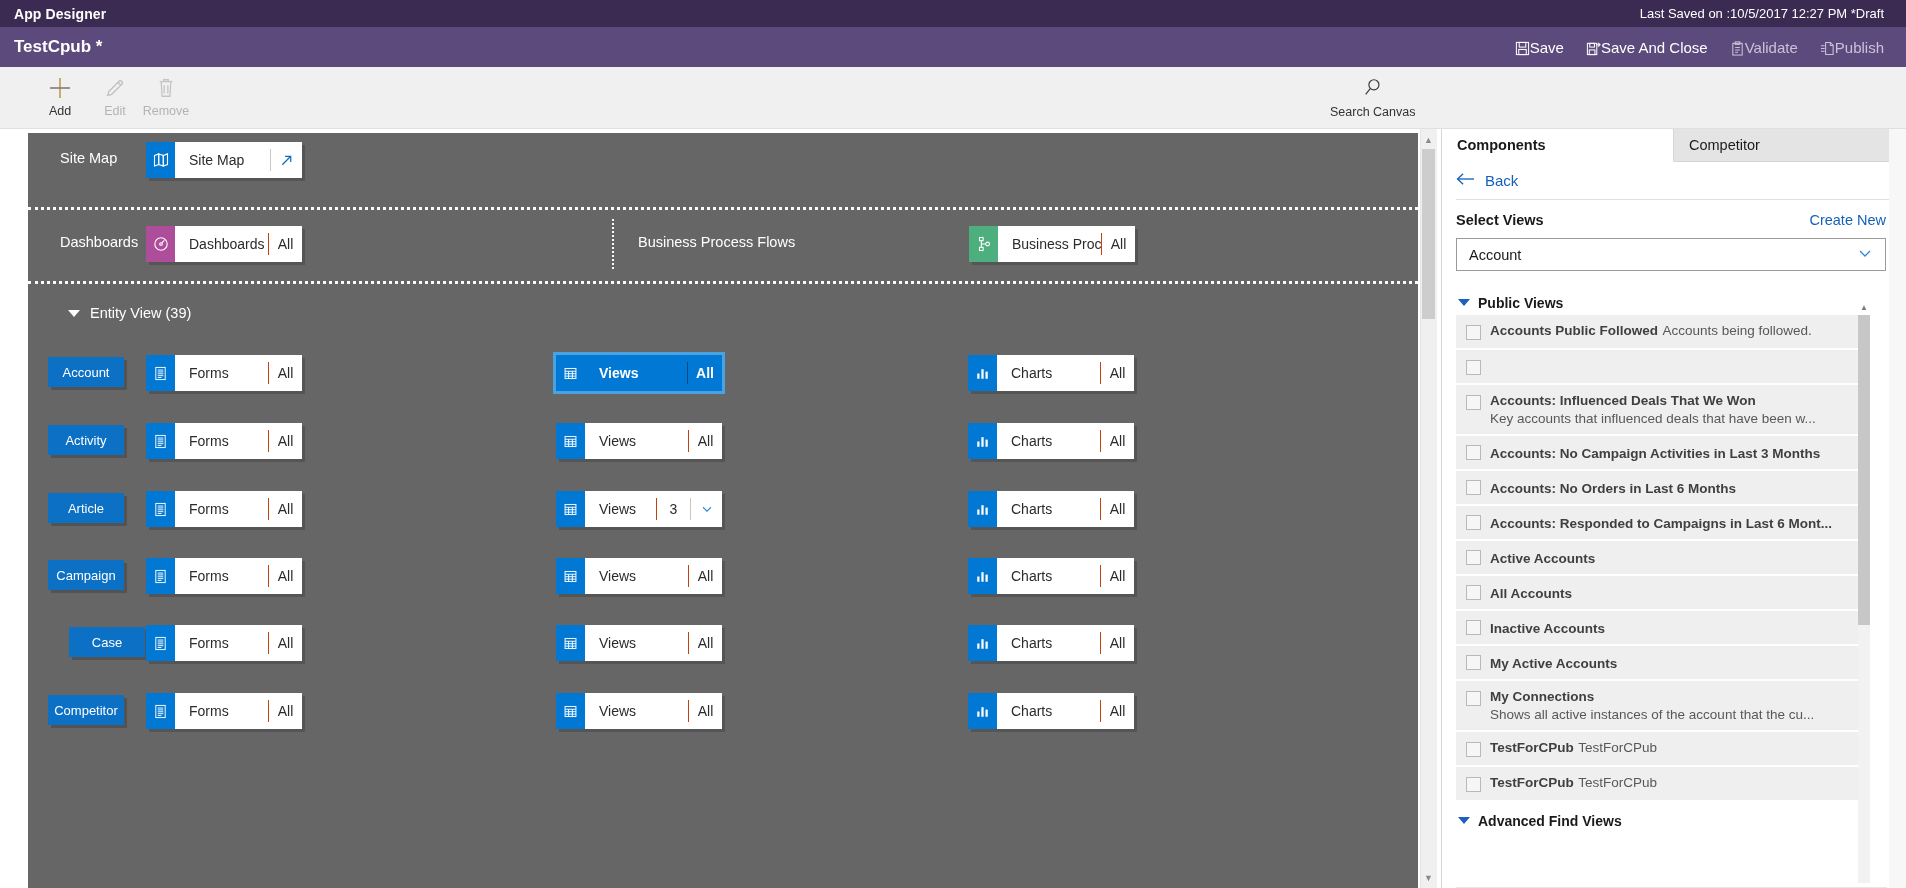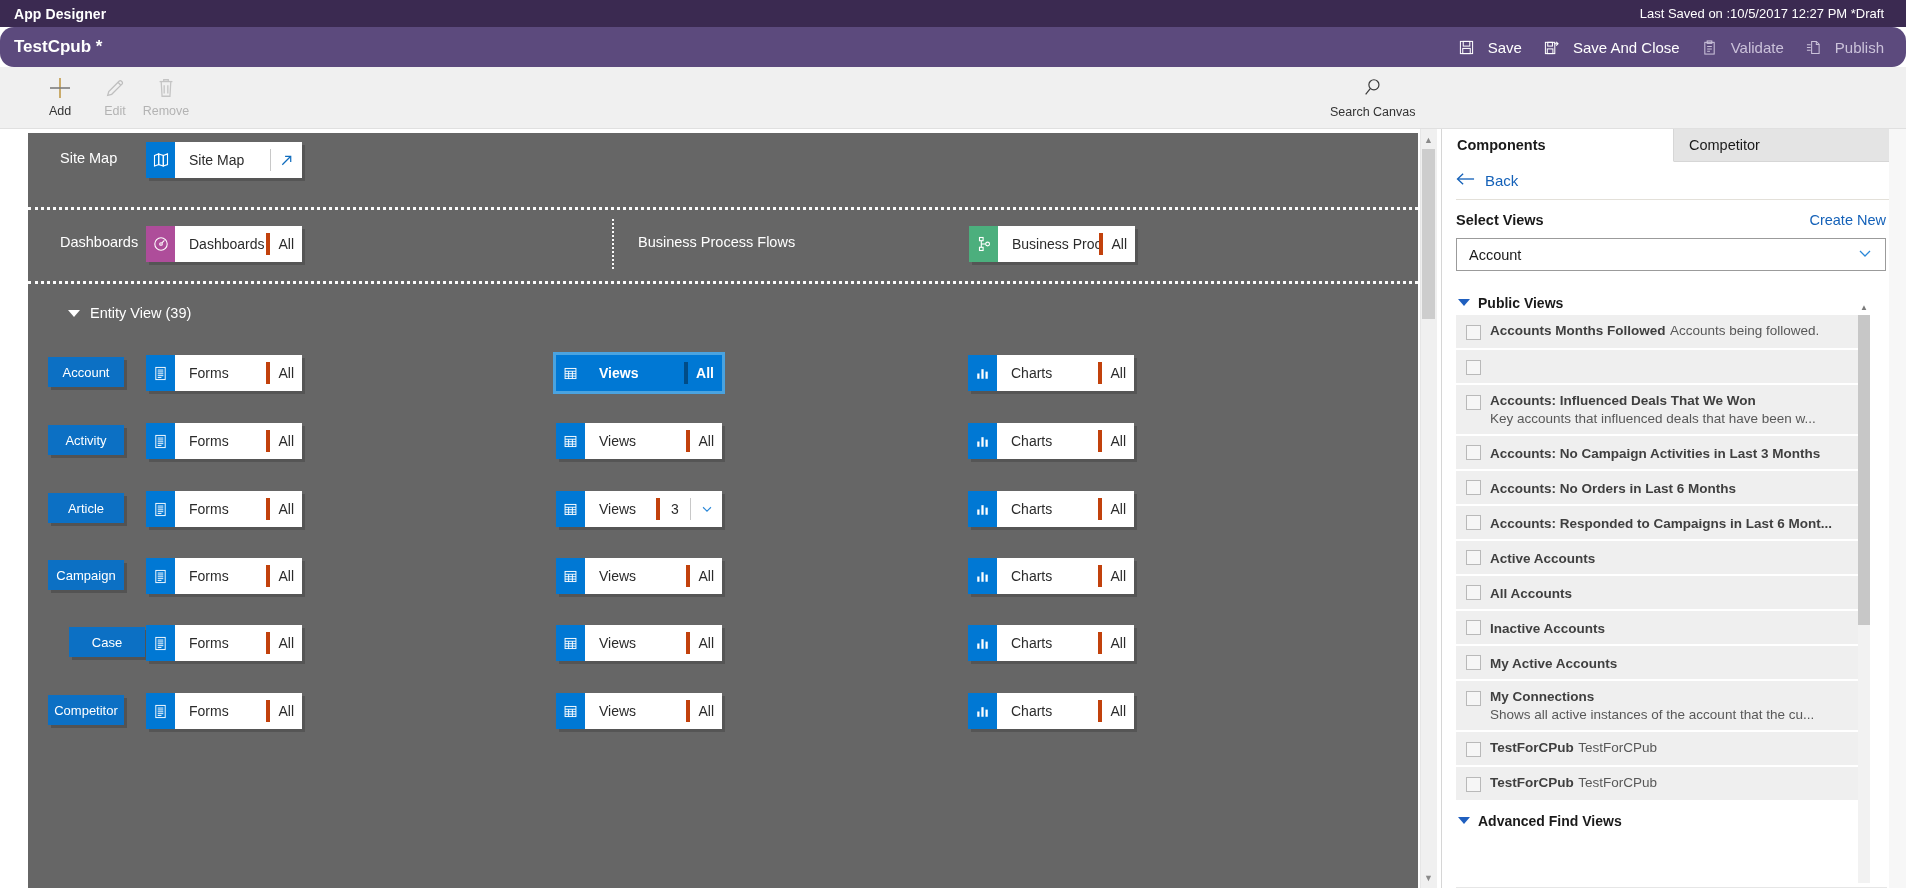--- a/index.html
+++ b/index.html
@@ -34,31 +34,30 @@
     padding-right: 8px;
   }
 
   
   .appbar {
     position: absolute; left: 0; top: 27px;
     width: 1906px; height: 40px;
     background: #5c4a7d;
     display: flex; align-items: center;
     padding: 0 14px;
-    border-radius: 14px;
   }
   .appbar-name {
     color: #fff; font-size: 17px; font-weight: bold;
   }
   .appbar-actions {
     margin-left: auto; display: flex; align-items: center;
     gap: 22px; padding-right: 8px;
   }
   .appbar-action {
-    display: flex; align-items: center; gap: 14px;
+    display: flex; align-items: flex-end; gap: 0;
     color: #fff; font-size: 15px; cursor: pointer;
     white-space: nowrap;
   }
   .appbar-action.dim { color: #cbc2da; }
   .appbar-action .ic { display: inline-flex; width: 15px; height: 15px; }
   .appbar-action svg { width: 15px; height: 15px; display: block; }
 
   
   .cmdbar {
     position: absolute; left: 0; top: 67px;
@@ -158,21 +157,21 @@
     display: flex; align-items: center;
     padding-left: 14px;
     font-size: 14px; color: #2b2b2b;
     white-space: nowrap; overflow: hidden;
   }
   .tile .tile-count {
     flex: 0 0 auto;
     display: flex; align-items: center; justify-content: center;
     min-width: 34px;
     font-size: 14px; color: #2b2b2b;
-    border-left: 4px solid #c2410c;
+    border-left: 1px solid #c2410c;
     margin: 7px 0;
     padding: 0 8px;
   }
   .tile .tile-chevron {
     flex: 0 0 auto;
     display: flex; align-items: center; justify-content: center;
     width: 32px;
     border-left: 1px solid #c8c8c8;
     margin: 7px 0;
   }
@@ -779,21 +778,21 @@
       <div class="rgroup-head">
         <span class="caret-down-blue"></span>
         <span>Public Views</span>
       </div>
 
       <div class="rlist">
 
         <div class="rrow">
           <span class="cb"></span>
           <span class="txt">
-            <span class="name">Accounts Months Followed</span>
+            <span class="name">Accounts Public Followed</span>
             <span class="desc">Accounts being followed.</span>
           </span>
         </div>
 
         <div class="rrow">
           <span class="cb"></span>
         </div>
 
         <div class="rrow">
           <span class="cb"></span>

